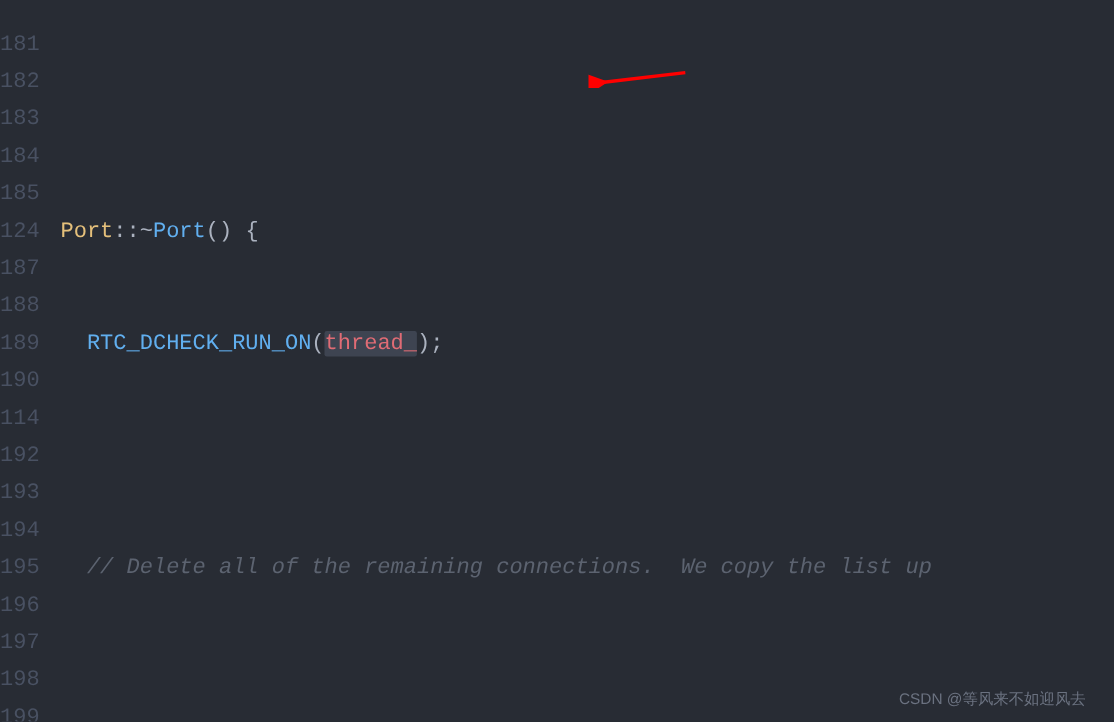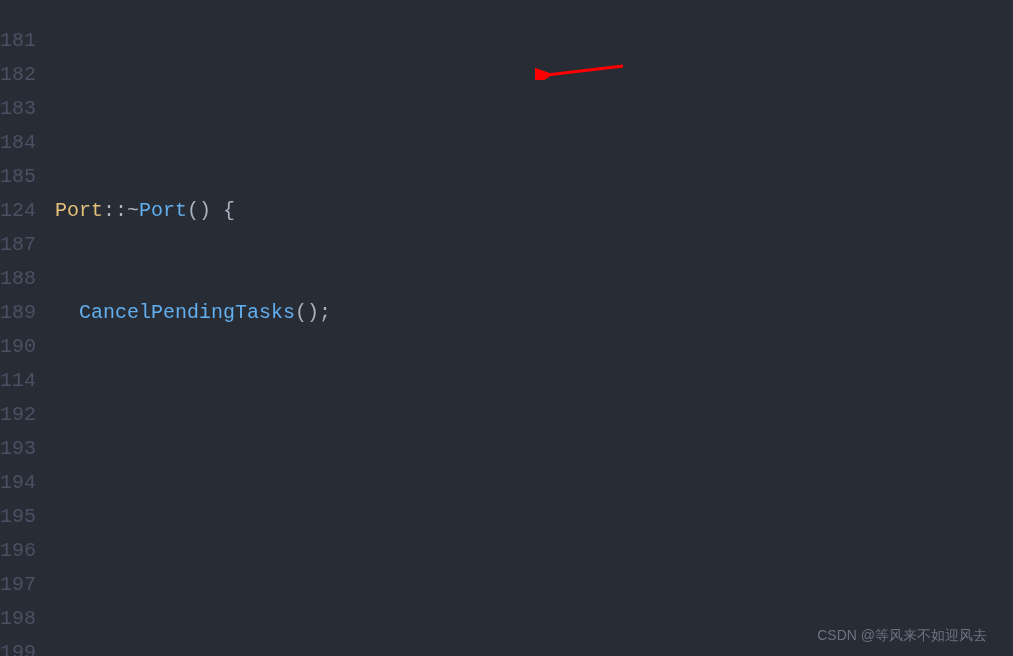--- a/index.html
+++ b/index.html
@@ -89,22 +89,23 @@
     <div class="ln">194</div>
     <div class="ln">195</div>
     <div class="ln">196</div>
     <div class="ln">197</div>
     <div class="ln">198</div>
     <div class="ln">199</div>
   </div>
   <div class="code">
     <div class="line"></div>
     <div class="line"><span class="c-type">Port</span><span class="c-punct">::</span><span class="c-punct">~</span><span class="c-func">Port</span><span class="c-punct">(</span><span class="c-punct">)</span> <span class="c-punct">{</span></div>
-    <div class="line">  <span class="c-func">CancelPendingTasks</span><span class="c-punct">(</span><span class="c-punct">)</span><span class="c-punct">;</span></div>
+    <div class="line">  <span class="c-func">RTC_DCHECK_RUN_ON</span><span class="c-punct">(</span><span class="c-member highlight">thread_</span><span class="c-punct">)</span><span class="c-punct">;</span></div>
     <div class="line"></div>
+    <div class="line">  <span class="c-comment">// Delete all of the remaining connections.  We copy the list up</span></div>
     
     
     
     
     
     
     
     
     
     

